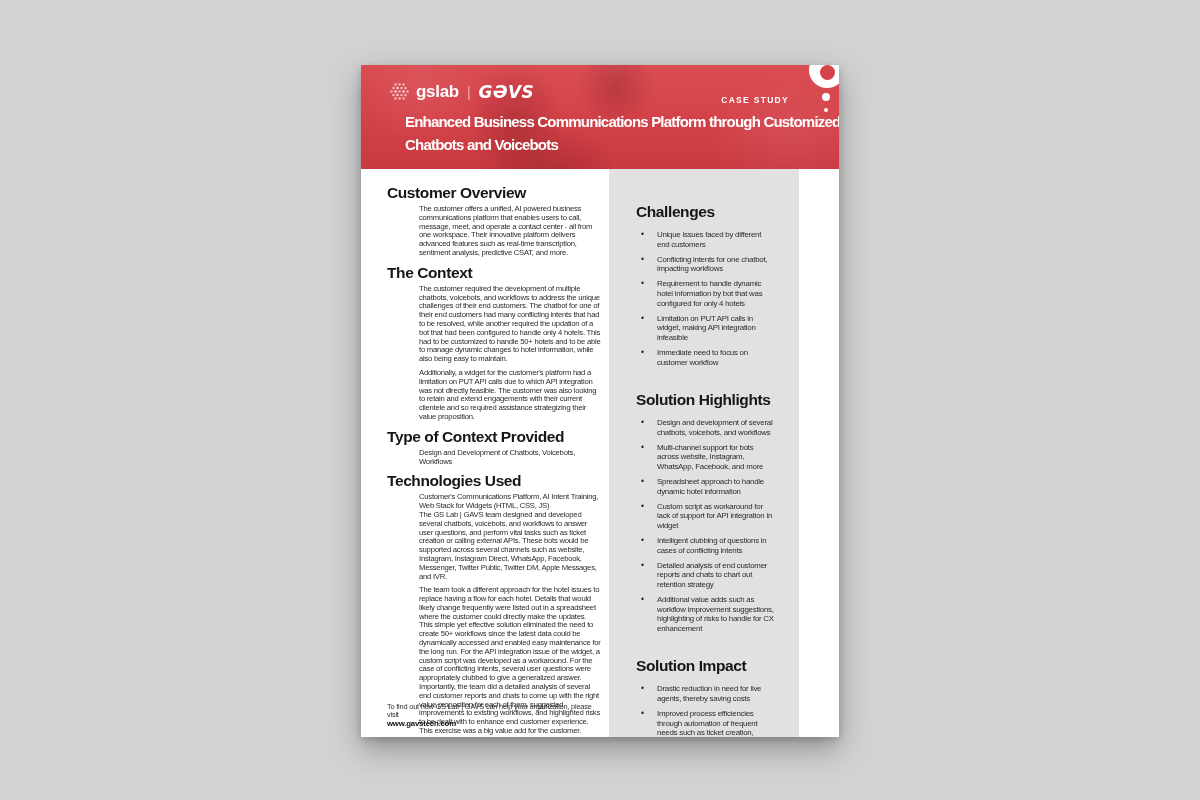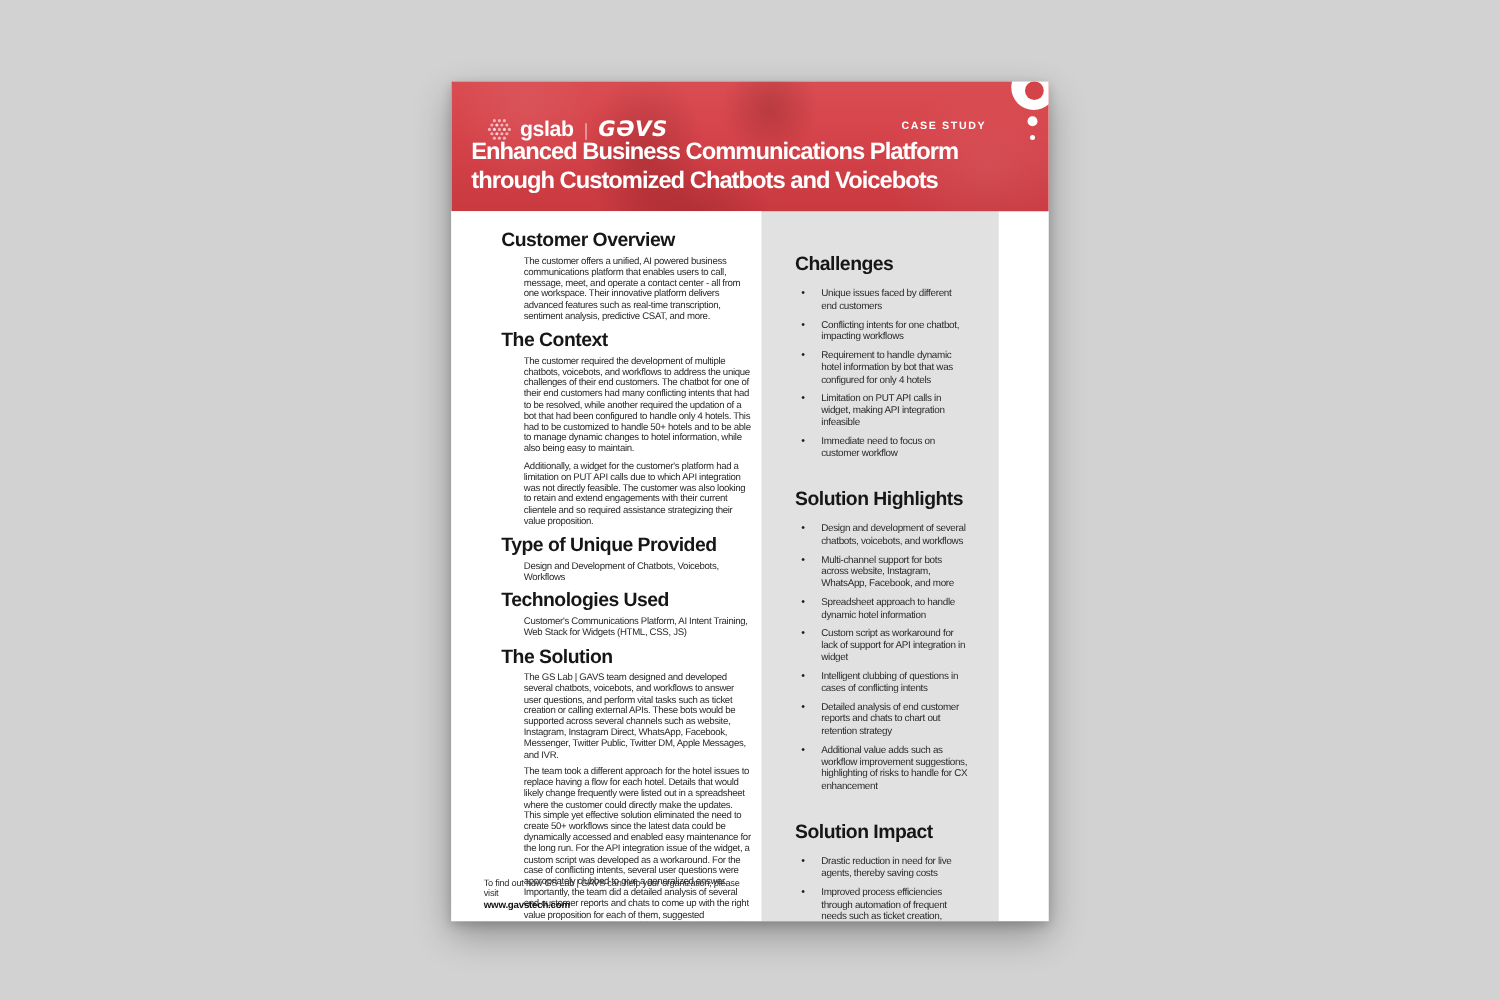--- a/index.html
+++ b/index.html
@@ -31,56 +31,56 @@
   .header-photo{
     position:absolute;inset:0;pointer-events:none;
     background:
       radial-gradient(70px 95px at 155px 60px, rgba(110,20,26,.30), transparent 70%),
       radial-gradient(55px 60px at 255px 22px, rgba(120,30,34,.32), transparent 70%),
       radial-gradient(90px 70px at 195px 108px, rgba(105,18,24,.26), transparent 70%),
       radial-gradient(120px 90px at 430px 70px, rgba(255,255,255,.07), transparent 70%),
       radial-gradient(80px 80px at 60px 26px, rgba(255,255,255,.06), transparent 70%);
   }
   .logo-row{
-    position:absolute;left:28px;top:28px;display:flex;align-items:center;z-index:2;justify-content:center;
+    position:absolute;left:28px;top:16px;display:flex;align-items:center;z-index:2;justify-content:center;
   }
   .hex-icon{display:block;margin-right:6px;}
   .gslab-text{
     color:#fff;font-size:17px;font-weight:700;letter-spacing:-.3px;line-height:20px;
   }
   .logo-pipe{
     color:rgba(255,255,255,.55);font-size:14px;font-weight:400;margin:0 8px;line-height:20px;
   }
   .gavs-text{
     color:#fff;font-size:17px;font-weight:700;font-style:italic;
     font-family:"DejaVu Sans", sans-serif;letter-spacing:.5px;line-height:20px;
   }
   .case-study{
     position:absolute;right:50px;top:30px;z-index:2;
     color:#fff;font-size:8.5px;font-weight:700;letter-spacing:1.3px;
   }
   .doc-title{
-    position:absolute;left:16px;top:46px;z-index:2;width:436px;
-    color:#fff;font-size:19px;font-weight:700;line-height:22.5px;letter-spacing:-.8px;
+    position:absolute;left:44px;top:46px;z-index:2;width:436px;
+    color:#fff;font-size:15px;font-weight:700;line-height:22.5px;letter-spacing:-.8px;
   }
   
   .orn{position:absolute;z-index:3;pointer-events:none;}
   .orn-big{left:448px;top:-13px;width:36px;height:36px;border-radius:50%;background:#fff;}
   .orn-big-inner{left:459px;top:0px;width:15px;height:15px;border-radius:50%;background:var(--header-red);}
   .orn-dot{left:461px;top:28px;width:8px;height:8px;border-radius:50%;background:#fff;}
   .orn-dot-sm{left:463px;top:43px;width:4px;height:4px;border-radius:50%;background:#fff;}
   
   .main{display:flex;height:568px;}
   .left-col{
     width:248px;background:#fff;position:relative;
     padding:15px 8px 0 26px;overflow:hidden;
   }
   .doc-heading{
     color:var(--ink);font-size:15.5px;font-weight:700;letter-spacing:-.4px;
-    line-height:18px;margin:6px 14px 3px;
+    line-height:18px;margin:6px 0 3px;
   }
   .doc-section:first-child .doc-heading{margin-top:0;}
   .doc-para{
     color:var(--body-ink);font-size:7.7px;line-height:8.8px;letter-spacing:-.25px;margin-left:32px;
   }
   .doc-para + .doc-para{margin-top:5px;}
   .left-footer{
     position:absolute;left:26px;bottom:8px;width:216px;
     color:#2e2e2e;font-size:7.4px;line-height:8.8px;letter-spacing:-.2px;
   }
@@ -160,29 +160,28 @@
           <section class="doc-section">
             <h2 class="doc-heading">Customer Overview</h2>
             <p class="doc-para">The customer offers a unified, AI powered business communications platform that enables users to call, message, meet, and operate a contact center - all from one workspace. Their innovative platform delivers advanced features such as real-time transcription, sentiment analysis, predictive CSAT, and more.</p>
           </section>
           <section class="doc-section">
             <h2 class="doc-heading">The Context</h2>
             <p class="doc-para">The customer required the development of multiple chatbots, voicebots, and workflows to address the unique challenges of their end customers. The chatbot for one of their end customers had many conflicting intents that had to be resolved, while another required the updation of a bot that had been configured to handle only 4 hotels. This had to be customized to handle 50+ hotels and to be able to manage dynamic changes to hotel information, while also being easy to maintain.</p>
             <p class="doc-para">Additionally, a widget for the customer's platform had a limitation on PUT API calls due to which API integration was not directly feasible. The customer was also looking to retain and extend engagements with their current clientele and so required assistance strategizing their value proposition.</p>
           </section>
           <section class="doc-section">
-            <h2 class="doc-heading">Type of Unique Provided</h2>
+            <h2 class="doc-heading">Type of Context Provided</h2>
             <p class="doc-para">Design and Development of Chatbots, Voicebots, Workflows</p>
           </section>
           <section class="doc-section">
             <h2 class="doc-heading">Technologies Used</h2>
             <p class="doc-para">Customer's Communications Platform, AI Intent Training, Web Stack for Widgets (HTML, CSS, JS)</p>
           </section>
           <section class="doc-section">
-            <h2 class="doc-heading">The Solution</h2>
             <p class="doc-para">The GS Lab | GAVS team designed and developed several chatbots, voicebots, and workflows to answer user questions, and perform vital tasks such as ticket creation or calling external APIs. These bots would be supported across several channels such as website, Instagram, Instagram Direct, WhatsApp, Facebook, Messenger, Twitter Public, Twitter DM, Apple Messages, and IVR.</p>
             <p class="doc-para">The team took a different approach for the hotel issues to replace having a flow for each hotel. Details that would likely change frequently were listed out in a spreadsheet where the customer could directly make the updates. This simple yet effective solution eliminated the need to create 50+ workflows since the latest data could be dynamically accessed and enabled easy maintenance for the long run. For the API integration issue of the widget, a custom script was developed as a workaround. For the case of conflicting intents, several user questions were appropriately clubbed to give a generalized answer. Importantly, the team did a detailed analysis of several end customer reports and chats to come up with the right value proposition for each of them, suggested improvements to existing workflows, and highlighted risks to be dealt with to enhance end customer experience. This exercise was a big value add for the customer.</p>
           </section>
         </div>
       <div class="left-footer">
         <span>To find out how GS Lab | GAVS can help your organization, please visit</span><br>
         <span class="footer-link">www.gavstech.com</span>
       </div>
     </div>
 

